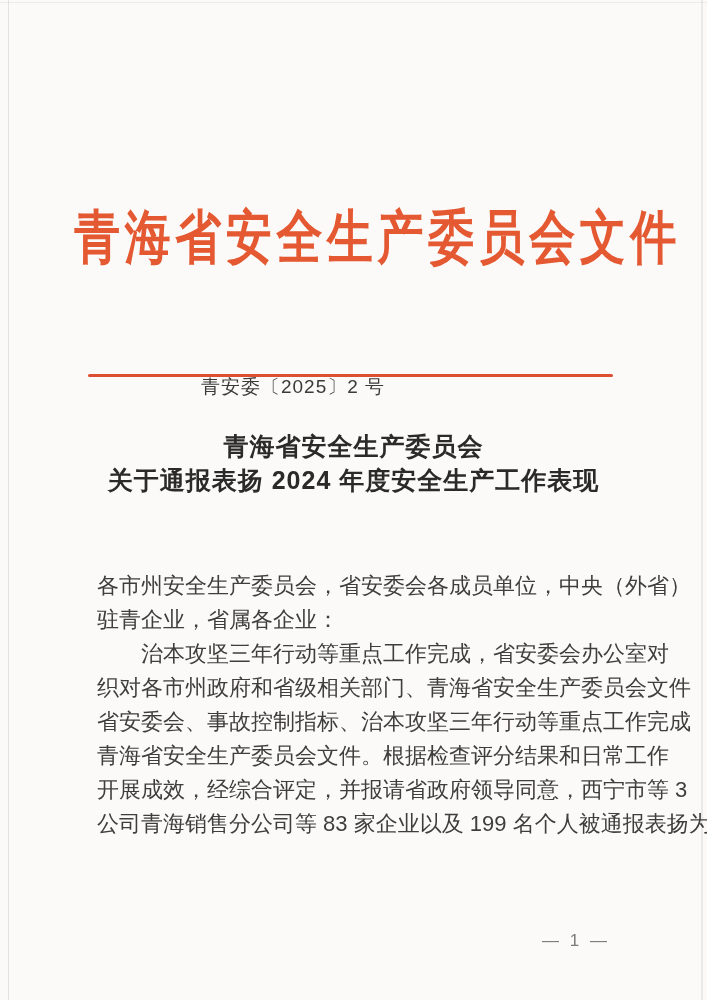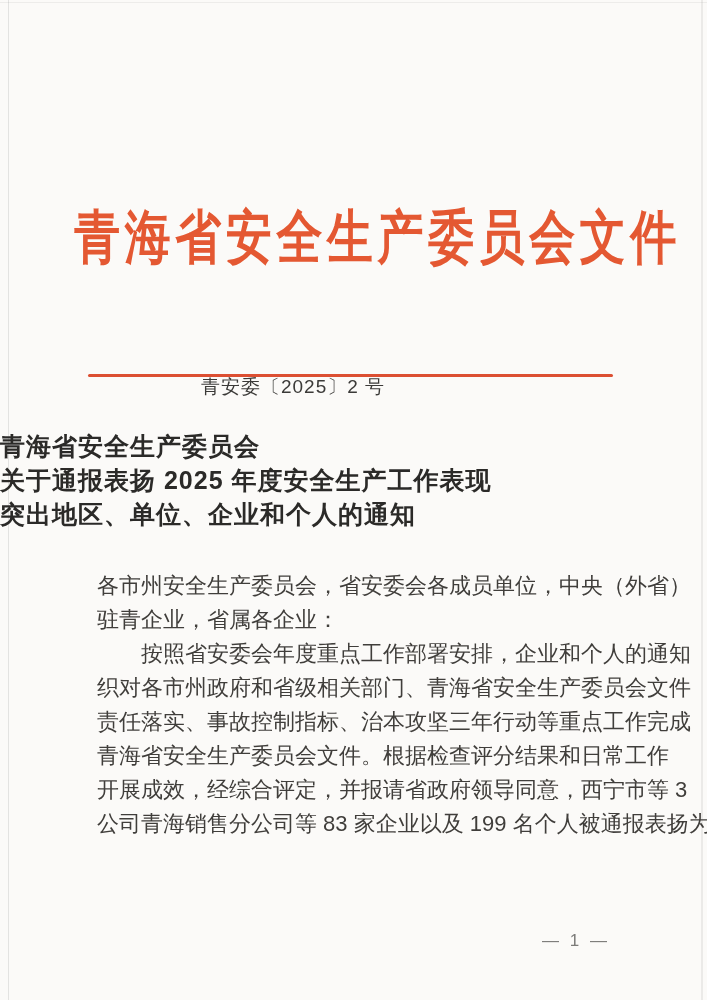--- a/index.html
+++ b/index.html
@@ -60,21 +60,21 @@
     width: 525px;
     height: 3px;
     border-radius: 2px;
   }
 
   .doc-title {
     position: absolute;
     top: 429px;
     left: 0;
     width: 707px;
-    text-align: left;
+    text-align: center;
     color: #2b2a28;
     font-weight: bold;
     font-size: 25px;
     line-height: 34px;
     letter-spacing: 1px;
   }
 
   .body-text {
     position: absolute;
     top: 569px;
@@ -119,30 +119,29 @@
   <div class="edge edge-top"></div>
 
   <div class="org-title" id="orgTitle" style="color: rgb(228, 88, 50);">青海省安全生产委员会文件</div>
 
   <div class="doc-number">青安委〔2025〕2 号</div>
 
   <div class="red-line" id="redLine" style="background: rgb(220, 79, 50);"></div>
 
   <div class="doc-title">
     <div>青海省安全生产委员会</div>
-    <div>关于通报表扬 2025 年度安全生产工作表现</div>
-    <div>突出地区、单位、企业和个人的通知</div>
+    <div>关于通报表扬 2024 年度安全生产工作表现</div>
   </div>
 
   <div class="body-text">
     <div class="body-line">各市州安全生产委员会，省安委会各成员单位，中央（外省）</div>
     <div class="body-line short">驻青企业，省属各企业：</div>
-    <div class="body-line indent">按照省安委会年度重点工作部署安排，企业和个人的通知</div>
+    <div class="body-line indent">治本攻坚三年行动等重点工作完成，省安委会办公室对</div>
     <div class="body-line">织对各市州政府和省级相关部门、青海省安全生产委员会文件</div>
-    <div class="body-line">责任落实、事故控制指标、治本攻坚三年行动等重点工作完成</div>
+    <div class="body-line">省安委会、事故控制指标、治本攻坚三年行动等重点工作完成</div>
     <div class="body-line">青海省安全生产委员会文件。根据检查评分结果和日常工作</div>
     <div class="body-line">开展成效，经综合评定，并报请省政府领导同意，西宁市等 3</div>
     <div class="body-line">公司青海销售分公司等 83 家企业以及 199 名个人被通报表扬为</div>
   </div>
 
   <div class="page-number">— 1 —</div>
 
 </div>
 
 </body></html>

